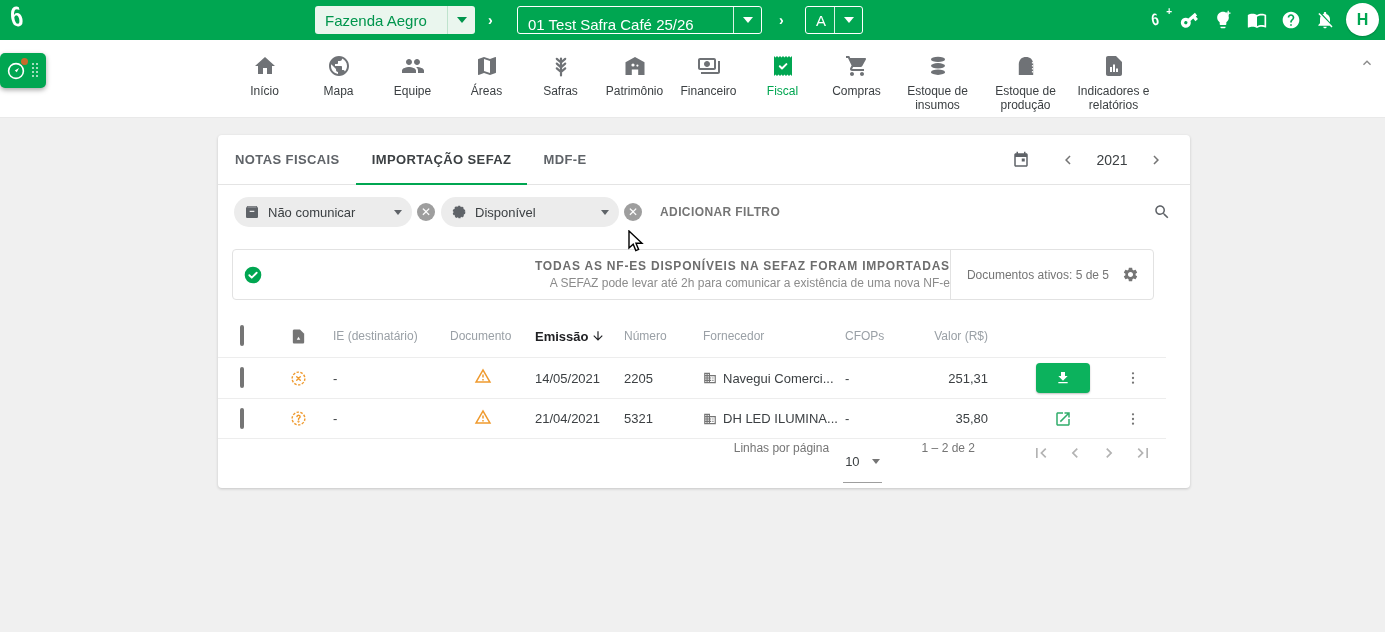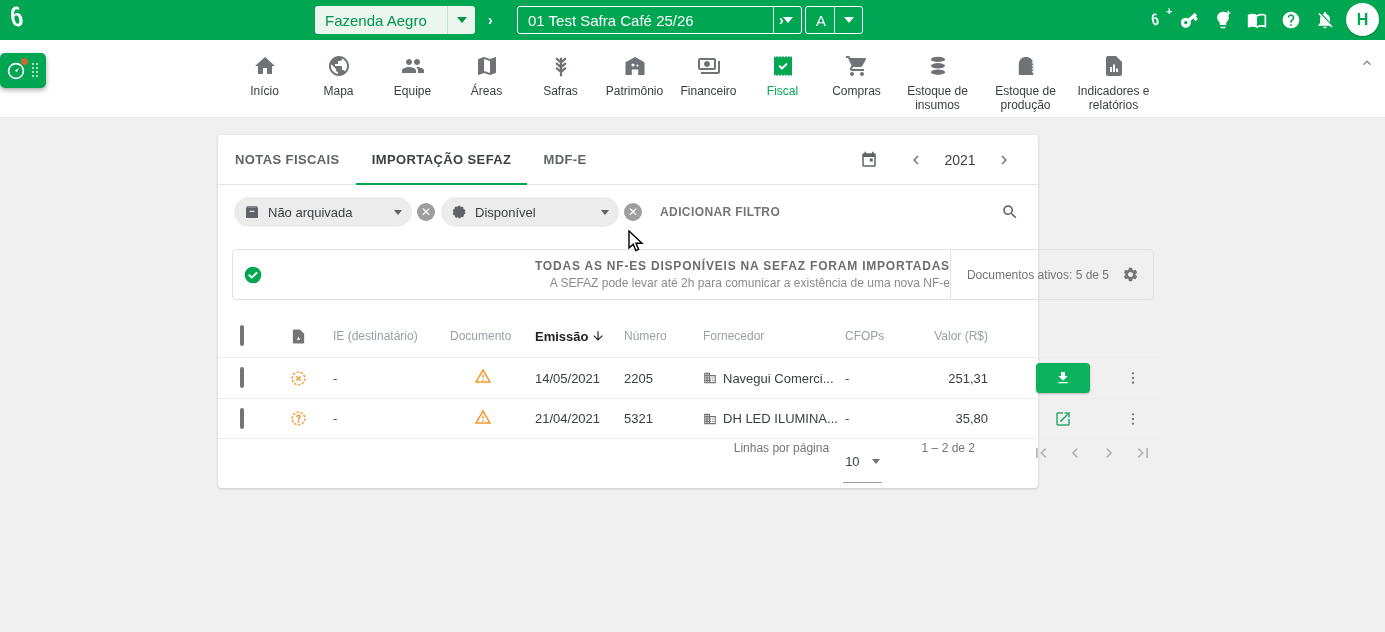--- a/index.html
+++ b/index.html
@@ -11,21 +11,21 @@
   .topbar { position:absolute; top:0; left:0; width:100%; height:40px; background:#00a651; }
   .logo { position:absolute; left:10px; top:2px; color:#fff; font-size:27px; font-weight:bold; transform:scaleX(-1); }
   .sel { position:absolute; top:6px; height:28px; display:flex; align-items:center; border-radius:3px; }
   .sel-label { flex:1; padding:0 10px; font-size:15px; white-space:nowrap; overflow:hidden; }
   .sel-caret-box { width:28px; height:100%; display:flex; align-items:center; justify-content:center; }
   .sel.farm { left:315px; width:160px; background:#eaf6ee;align-items:center; }
   .sel.farm .sel-label { color:#00954d; }
   .sel.farm .sel-caret-box { border-left:1px solid #bfe3cd; }
   .sel.outline { border:1px solid #fff; color:#fff; }
   .sel.outline .sel-caret-box { border-left:1px solid rgba(255,255,255,.85); }
-  .sel.harvest { left:517px; width:285px; }
+  .sel.harvest { left:517px; width:245px;align-items:flex-end; }
   .sel.plot { left:805px; width:58px; }
   .caret-down { width:0; height:0; border-left:5px solid transparent; border-right:5px solid transparent; border-top:6px solid #00954d; }
   .caret-down.white { border-top-color:#fff; }
   .tb-chev { position:absolute; top:12px; color:#fff; font-size:14px; font-weight:bold; }
   .top-icons { position:absolute; right:50px; top:0; height:40px; display:flex; align-items:center; gap:14px; }
   .ti { width:20px; height:20px; display:flex; align-items:center; justify-content:center; }
   .ti svg { width:20px; height:20px; fill:#fff; }
   .aegro-add { color:#fff; font-size:16px; font-weight:bold; transform:scaleX(-1); position:relative; }
   .aegro-add small { position:absolute; top:-4px; left:-7px; font-size:10px; transform:scaleX(-1); }
   .avatar { position:absolute; right:6px; top:3px; width:33px; height:33px; border-radius:50%; background:#fff; display:flex; align-items:center; justify-content:center; color:#00a651; font-weight:bold; font-size:16px; box-shadow:0 1px 2px rgba(0,0,0,.2); }
@@ -45,21 +45,21 @@
   .float-widget { position:absolute; left:0; top:53px; width:46px; height:35px; background:#00a651; border-radius:5px; box-shadow:0 2px 5px rgba(0,0,0,.35); display:flex; align-items:center; }
   .fw-compass { position:relative; margin-left:6px; width:20px; height:20px; }
   .fw-compass svg { width:20px; height:20px; }
   .fw-badge { position:absolute; right:-2px; top:-3px; width:7px; height:7px; border-radius:50%; background:#c96a2c; }
   .fw-dots { margin-left:6px; display:grid; grid-template-columns:repeat(2,4px); grid-auto-rows:4px; }
   .fw-dots i { width:2px; height:2px; border-radius:50%; background:rgba(255,255,255,.85); }
   .scroll-top { position:absolute; right:10px; top:55px; width:16px; height:16px; }
   .scroll-top svg { width:16px; height:16px; fill:#8a8a8a; }
 
   
-  .card { position:absolute; left:218px; top:135px; width:820px; height:353px; background:#fff; border-radius:4px; box-shadow:0 1px 3px rgba(0,0,0,.18); }
+  .card { position:absolute; left:218px; top:135px; width:972px; height:353px; background:#fff; border-radius:4px; box-shadow:0 1px 3px rgba(0,0,0,.18); }
 
   .tabs-row { position:absolute; top:0; left:0; width:100%; height:50px; border-bottom:1px solid #e4e4e4; display:flex; align-items:stretch; }
   .tabs { display:flex; padding-left:1px; }
   .tab { padding:0 16px; display:flex; align-items:center; font-size:13px; letter-spacing:.4px; color:#5f6368; font-weight:bold; position:relative; cursor:pointer; white-space:nowrap; }
   .tab.active { color:#3c4043; }
   .tab.active::after { content:""; position:absolute; left:0; right:0; bottom:-1px; height:2px; background:#00a651; }
   .year-sel { margin-left:auto; display:flex; align-items:center; padding-right:22px; gap:0; }
   .year-sel .cal { width:18px; height:18px; margin-right:26px; }
   .year-sel .cal svg { width:18px; height:18px; fill:#5f6368; }
   .ys-chev { width:24px; height:24px; display:flex; align-items:center; justify-content:center; }
@@ -357,21 +357,21 @@
             </svg>
           </span>
       </div>
     </div>
 
     <div class="filter-row">
       <div class="chip">
         <svg viewBox="0 0 24 24">
             <path d="M20.54 5.23l-1.39-1.68C18.88 3.21 18.47 3 18 3H6c-.47 0-.88.21-1.16.55L3.46 5.23C3.17 5.57 3 6.02 3 6.5V19c0 1.1.9 2 2 2h14c1.1 0 2-.9 2-2V6.5c0-.48-.17-.93-.46-1.27zM15.5 12H8.5v-2h7v2zM5.12 5l.81-1h12l.94 1H5.12z"></path>
           </svg>
-        <span class="chip-label">Não arquivada</span>
+        <span class="chip-label">Não comunicar</span>
         <span class="caret-sm"></span>
       </div>
       <span class="chip-x">✕</span>
 
       <div class="chip">
         <svg viewBox="0 0 24 24" fill="none" stroke="#5f6368" stroke-width="2">
             <circle cx="12" cy="12" r="8.5" stroke-dasharray="3 2.4"></circle>
             <path d="M12 8.5v6M9.6 12.4l2.4 2.4 2.4-2.4" stroke-linecap="round" stroke-linejoin="round"></path>
           </svg>
         <span class="chip-label">Disponível</span>

